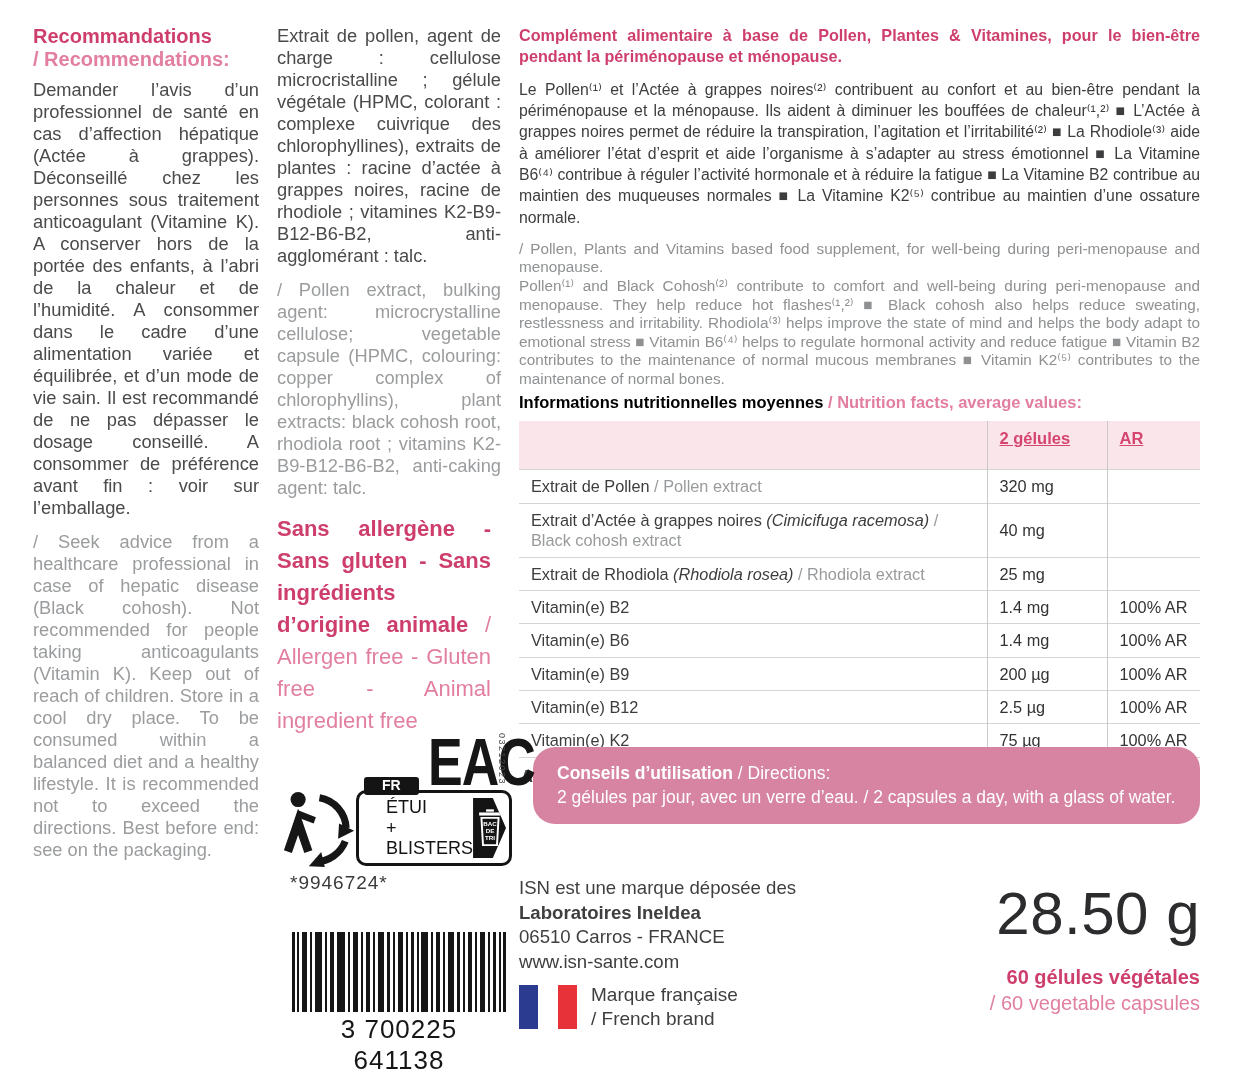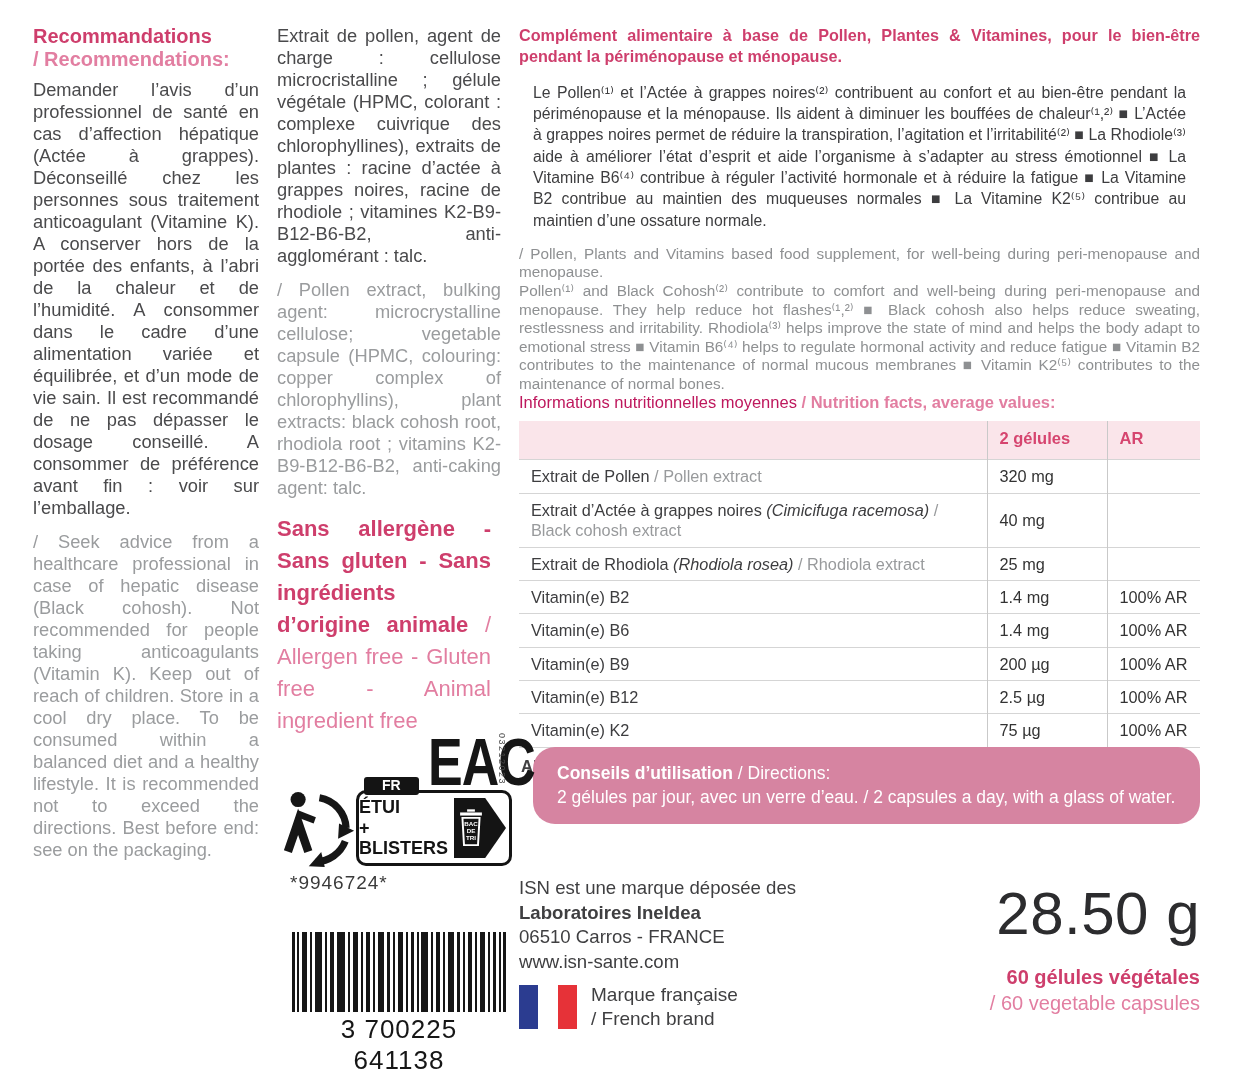--- a/index.html
+++ b/index.html
@@ -13,32 +13,32 @@
   .h-block{margin:0 0 8px 0;line-height:1.16;font-size:20px;}
   .h-bold{display:block;font-weight:bold;color:#ce3e6c;}
   .h-light{display:block;color:#e27ea1;}
   .body-dark{margin:0;font-size:18.3px;line-height:22px;text-align:justify;color:#4a4a4c;}
   .body-gray{margin:12px 0 0 0;font-size:18.3px;line-height:22px;text-align:justify;color:#9a9c9e;}
   .allergen{margin:14px 10px 0 0;font-size:22px;line-height:32px;text-align:justify;}
   .allergen .a-fr{font-weight:bold;color:#ce3e6c;}
   .allergen .a-en{color:#e27ea1;}
   
   .r-intro{margin:0 0 11px 0;font-size:16.2px;line-height:1.32;font-weight:bold;color:#ce3e6c;text-align:justify;}
-  .r-fr{margin:14px;font-size:15.8px;line-height:21.3px;color:#3d3d3f;text-align:justify;}
+  .r-fr{margin:0;font-size:15.8px;line-height:21.3px;color:#3d3d3f;text-align:justify;}
   .r-en{margin:12px 0 0 0;font-size:15.3px;line-height:18.6px;color:#8e9092;text-align:justify;}
   .r-en2{margin:0;font-size:15.3px;line-height:18.6px;color:#8e9092;text-align:justify;}
   .r-nutrition{position:absolute;top:368px;left:0;width:681px;}
   .n-title{margin:0 0 8px 0;font-size:16.5px;line-height:1.2;}
-  .n-title .nt-fr{font-weight:normal;color:#be185d;}
+  .n-title .nt-fr{font-weight:bold;color:#000000;}
   .n-title .nt-en{color:#e27ea1;}
   table.nutri{width:100%;border-collapse:collapse;table-layout:fixed;}
   table.nutri thead tr{background:#fae5ea;}
   table.nutri tr{border-bottom:1.5px solid #d5d5d5;}
   table.nutri th,table.nutri td{padding:6px 10px 6px 12px;text-align:left;vertical-align:middle;font-size:16.3px;line-height:1.25;}
-  table.nutri th{font-weight:bold;color:#d6456f;font-size:16.5px;padding-top:7px;padding-bottom:11px;}
+  table.nutri th{font-weight:bold;color:#d6456f;font-size:16.5px;padding-top:7px;padding-bottom:21px;text-decoration:underline;}
   table.nutri td+td,table.nutri th+th{border-left:1.5px solid #c9c9c9;}
   .t-fr{color:#3d3d3f;}
   .t-latin{color:#3d3d3f;font-style:italic;}
   .t-en{color:#989a9c;}
   .c-val,.c-ar{color:#333;}
   .n-foot{margin:9px 0 0 2px;font-size:16.5px;}
   .n-foot .nf-fr{color:#414042;font-weight:600;}
   .n-foot .nf-en{color:#989a9c;}
   
   .directions-box{position:absolute;left:533px;top:747px;width:667px;box-sizing:border-box;
@@ -49,21 +49,21 @@
   
   .eac{position:absolute;left:428px;top:728px;font-size:52px;font-weight:900;color:#161616;
        letter-spacing:-1px;transform:scaleY(1.3);transform-origin:top left;line-height:1;}
   .eac-code{position:absolute;left:497px;top:733px;writing-mode:vertical-rl;font-size:9px;
        letter-spacing:1.5px;color:#4a4a4a;}
   .triman{position:absolute;left:275px;top:788px;}
   .badge{position:absolute;left:356px;top:790px;width:150px;height:70px;border:3.5px solid #141414;
        border-radius:10px;display:flex;align-items:center;background:#fff;}
   .fr-tab{position:absolute;top:-16px;left:5px;background:#141414;color:#fff;font-weight:bold;
        font-size:14px;padding:1px 18px 2px;border-radius:3px;line-height:1.1;}
-  .badge-text{flex:1;padding-left:0;font-weight:bold;font-size:18px;line-height:1.15;color:#141414;}
+  .badge-text{flex:1;padding-left:27px;font-weight:normal;font-size:18px;line-height:1.15;color:#141414;}
   .badge-arrow{width:52px;height:60px;background:#141414;margin-right:3px;
        clip-path:polygon(0 0,60% 0,100% 50%,60% 100%,0 100%);
        display:flex;align-items:center;padding-left:3px;box-sizing:border-box;}
   .print-code{position:absolute;left:290px;top:872px;width:216px;text-align:left;
        font-size:19px;letter-spacing:1px;color:#3a3a3a;}
   .barcode{position:absolute;left:292px;top:932px;width:214px;}
   .barcode-digits{margin-top:-22px;position:relative;background:#fff;text-align:center;
        font-size:26px;letter-spacing:1px;color:#161616;padding-top:2px;}
   
   .brand-block{position:absolute;left:519px;top:876px;font-size:18.6px;line-height:24.5px;color:#3f3f41;}

